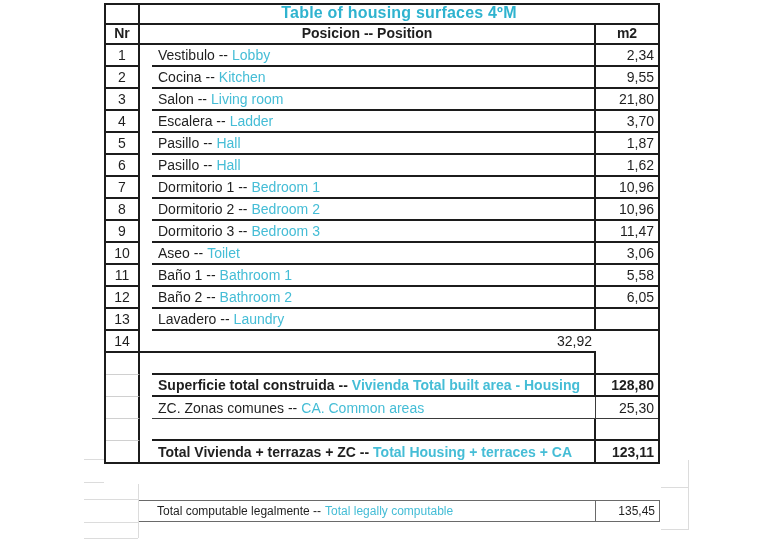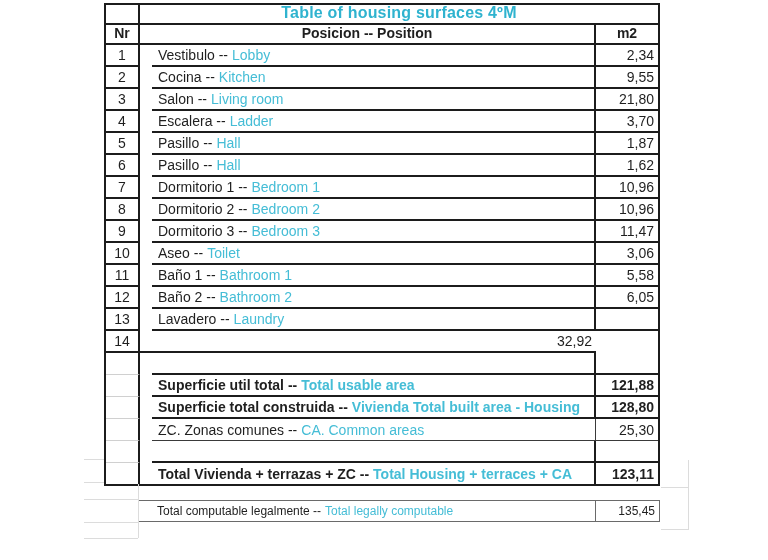--- a/index.html
+++ b/index.html
@@ -173,28 +173,20 @@
     <div class="cell nr-cell bdr-r bdr-b">14</div>
     <div class="cell m2-cell bdr-b">32,92</div>
   </div>
 
   <div class="row data-row">
     <div class="cell nr-cell bdr-r bdr-b-faint"></div>
     <div class="cell pos-cell bdr-r bdr-b"></div>
     <div class="cell m2-cell bdr-b"></div>
   </div>
 
-  <div class="row data-row bold">
-    <div class="cell nr-cell bdr-r bdr-b-faint"></div>
-    <div class="cell pos-cell bdr-r bdr-b">
-        <span class="es">Superficie util total --</span>
-        <span class="en">Total usable area</span>
-      </div>
-    <div class="cell m2-cell bdr-b">121,88</div>
-  </div>
 
   <div class="row data-row bold">
     <div class="cell nr-cell bdr-r bdr-b-faint"></div>
     <div class="cell pos-cell bdr-r bdr-b">
         <span class="es">Superficie total construida --</span>
         <span class="en">Vivienda Total built area - Housing</span>
       </div>
     <div class="cell m2-cell bdr-b">128,80</div>
   </div>
 

